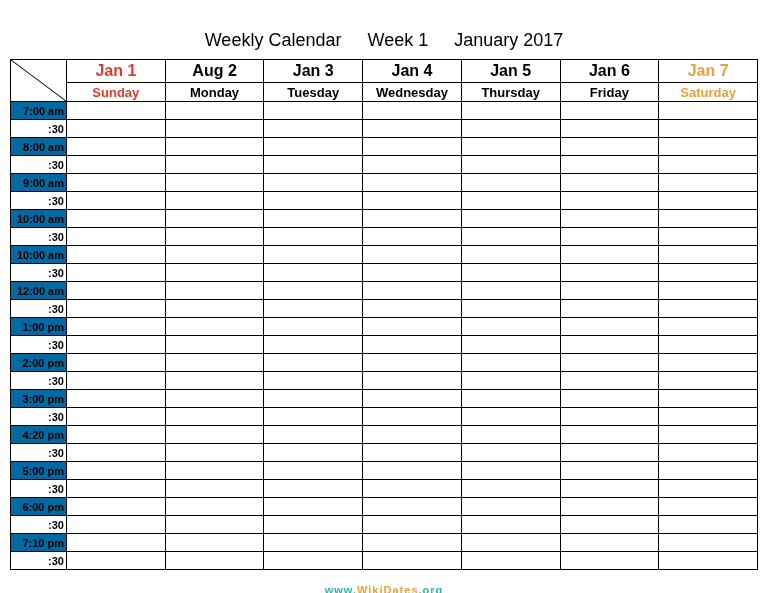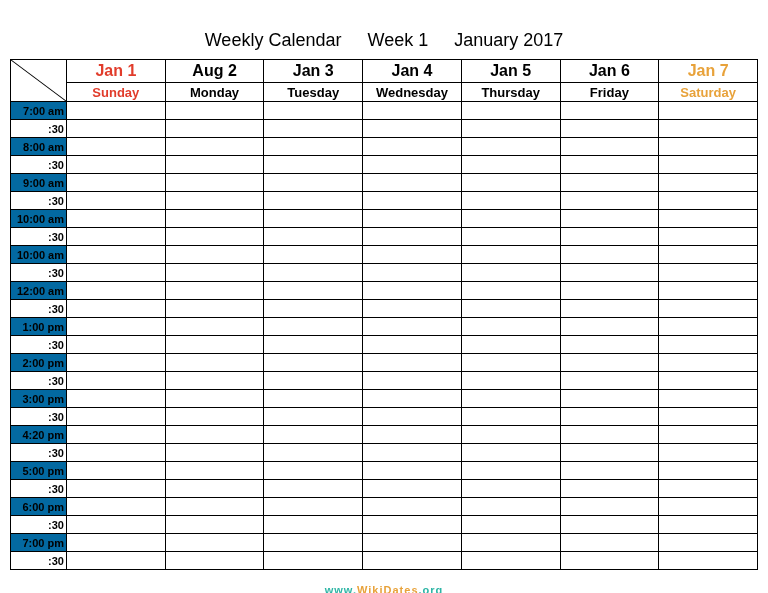--- a/index.html
+++ b/index.html
@@ -367,21 +367,21 @@
         <td class="half-label">:30</td>
         <td></td>
         <td></td>
         <td></td>
         <td></td>
         <td></td>
         <td></td>
         <td></td>
       </tr>
       <tr>
-        <td class="time-label">7:00 pm</td>
+        <td class="time-label">7:10 pm</td>
         <td></td>
         <td></td>
         <td></td>
         <td></td>
         <td></td>
         <td></td>
         <td></td>
       </tr>
       <tr>
         <td class="half-label">:30</td>

